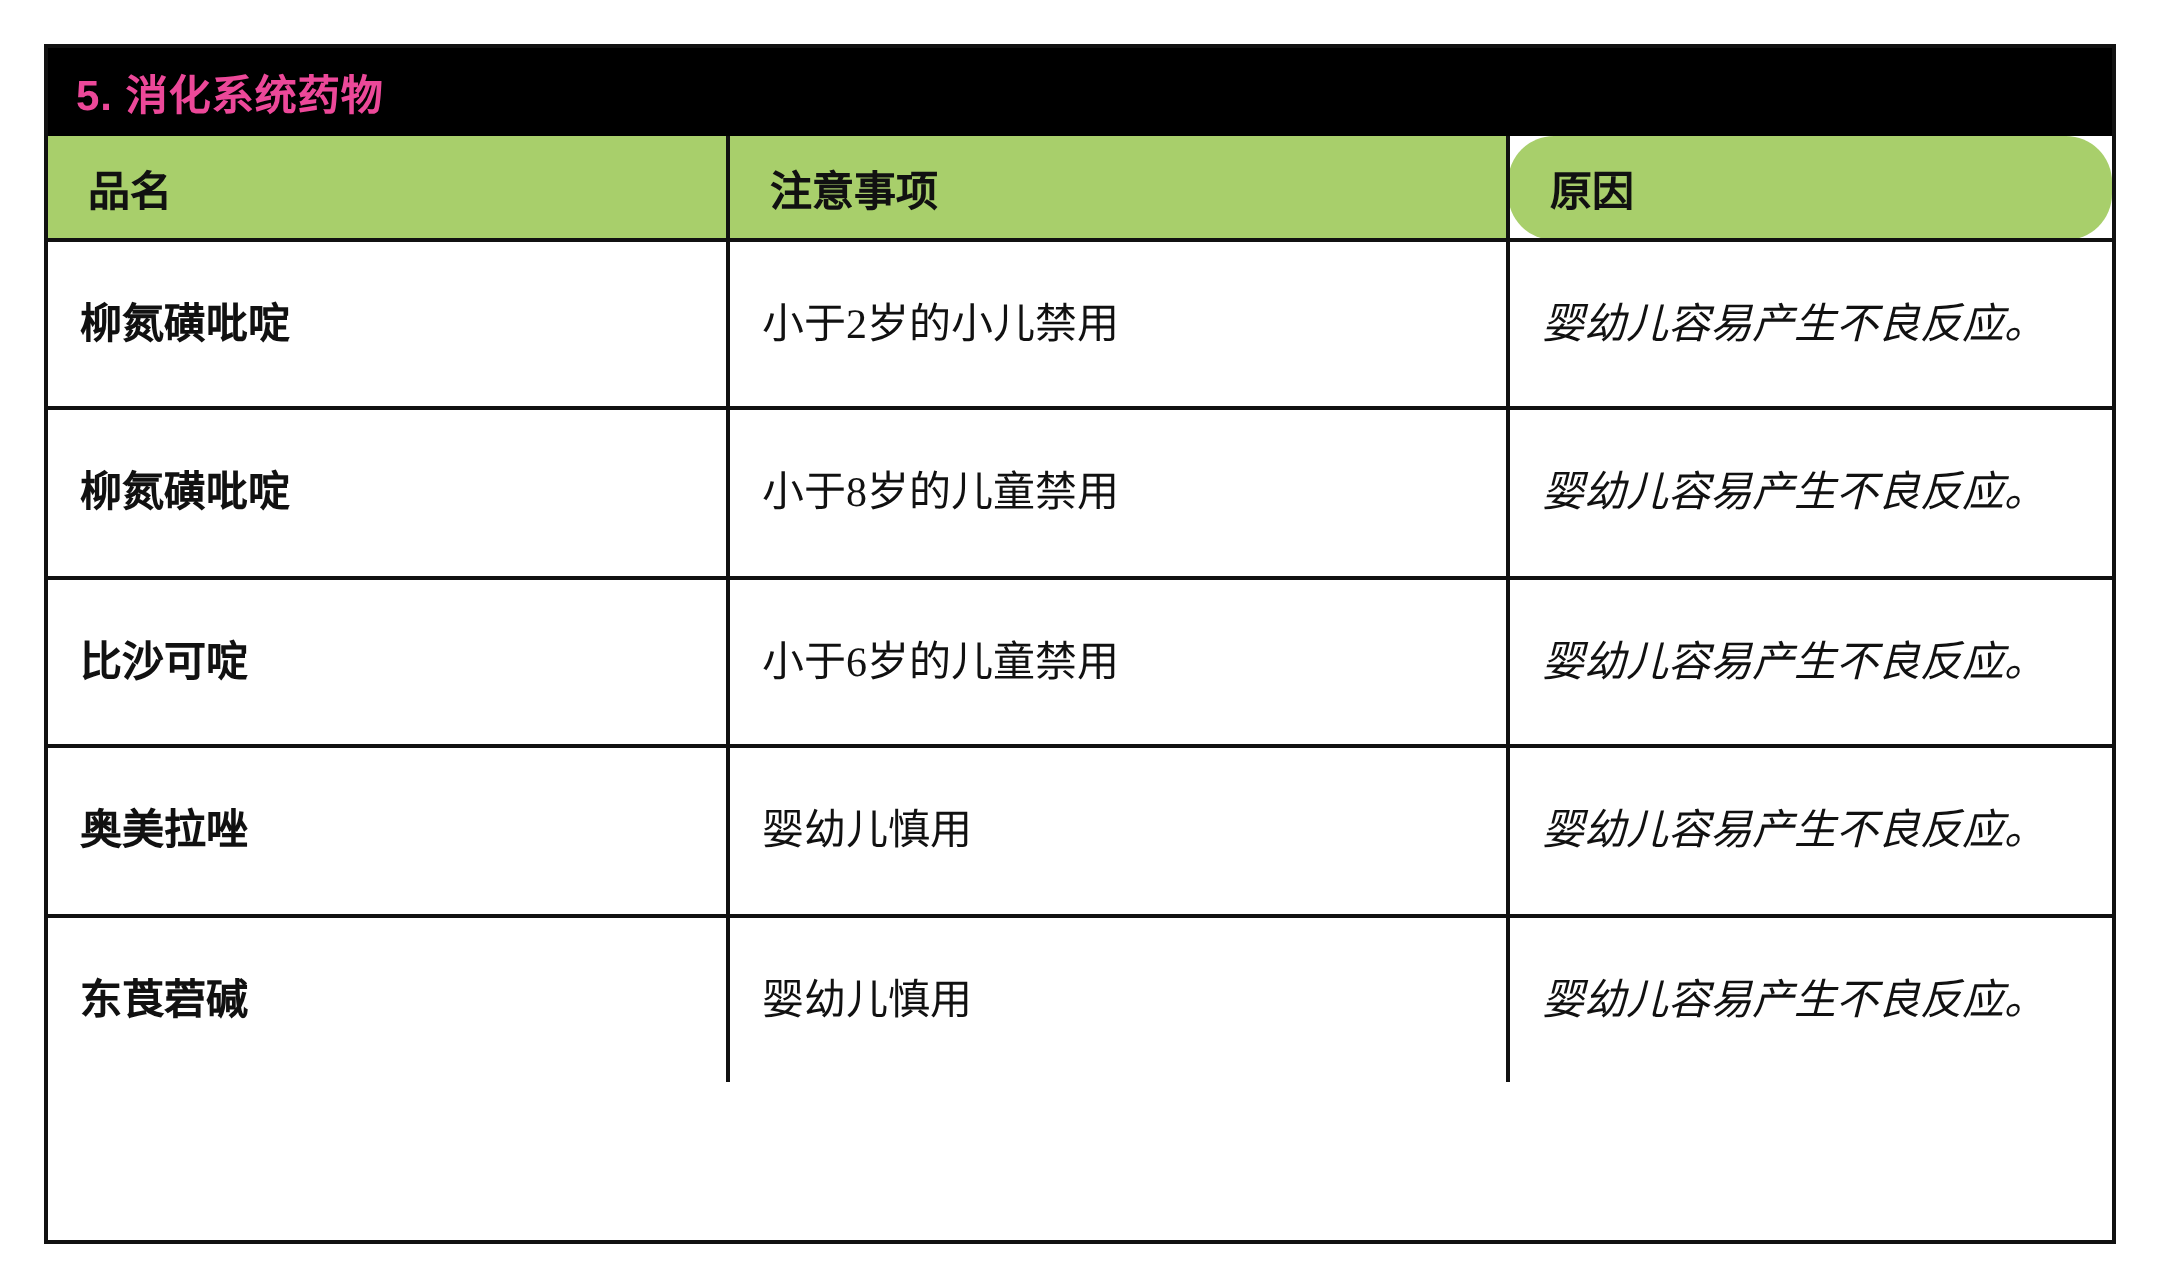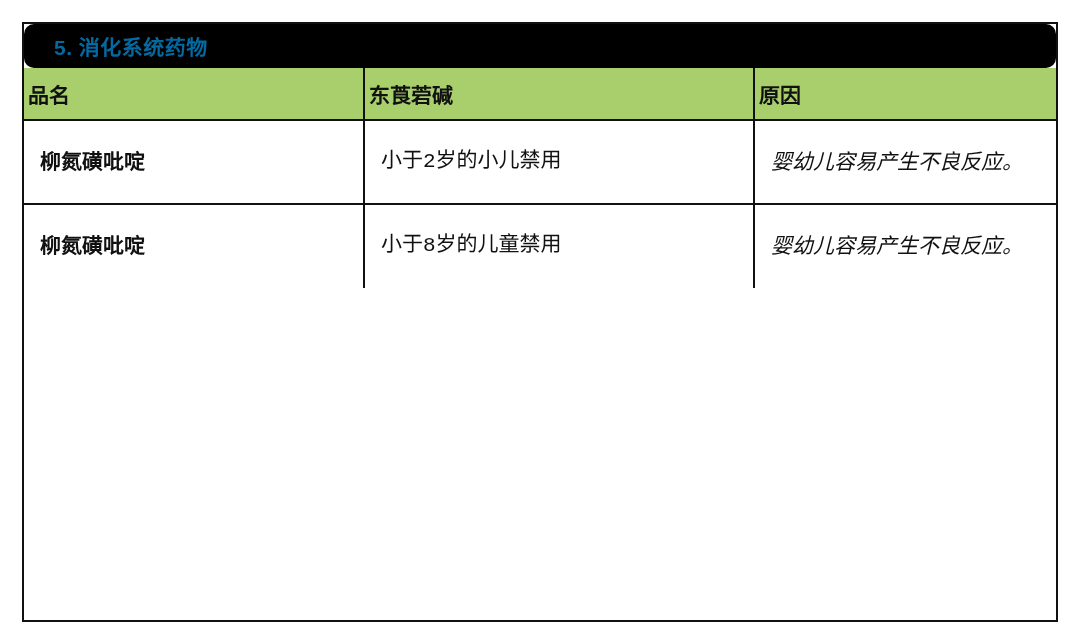--- a/index.html
+++ b/index.html
@@ -25,55 +25,54 @@
     left: 22px;
     top: 22px;
     width: 1036px;
     height: 600px;
     box-sizing: border-box;
     border: 2px solid #111111;
   }
   .title-bar {
     height: 44px;
     background: #000000;
-    color: #0369a1;
+    color: #ec4899;
     display: flex;
     align-items: center;
-    padding-left: 30px;
+    padding-left: 14px;
     box-sizing: border-box;
     font-family: "Liberation Sans", "DejaVu Sans", sans-serif;
     font-weight: bold;
     font-size: 21px;
     letter-spacing: 0.5px;
-    border-radius: 10px;
   }
   table.drug-table {
     width: 100%;
     border-collapse: collapse;
     table-layout: fixed;
   }
   table.drug-table col.c1 { width: 340px; }
   table.drug-table col.c2 { width: 390px; }
   table.drug-table col.c3 { width: 302px; }
 
   table.drug-table th {
     background: #a8cf6b;
     color: #111111;
     text-align: left;
     font-family: "Liberation Sans", "DejaVu Sans", sans-serif;
     font-weight: bold;
     font-size: 21px;
     height: 52px;
-    padding: 0 4px;
+    padding: 0 20px;
     border-right: 2px solid #111111;
     border-bottom: 2px solid #111111;
     box-sizing: border-box;
     vertical-align: middle;
   }
-  table.drug-table th:last-child { border-right: none; }
+  table.drug-table th:last-child { border-right: none; border-radius: 23px; }
 
   table.drug-table td {
     font-size: 21px;
     color: #111111;
     padding: 26px 16px;
     border-right: 2px solid #111111;
     border-bottom: 2px solid #111111;
     box-sizing: border-box;
     vertical-align: middle;
     line-height: 1.45;
@@ -81,21 +80,21 @@
     margin-left: 28px;
   }
   table.drug-table td:last-child { border-right: none; }
   table.drug-table tr:last-child td { border-bottom: none; }
 
   td.col-name {
     font-family: "Liberation Serif", "DejaVu Serif", serif;
     font-weight: bold;
   }
   td.col-note {
-    font-family: Liberation Mono, monospace;
+    font-family: Liberation Serif, serif;
   }
   td.col-reason {
     font-family: "Liberation Serif", "DejaVu Serif", serif;
     font-style: italic;
   }
 </style>
 </head>
 <body>
 
 <div class="page">
@@ -107,32 +106,47 @@
 
     <table class="drug-table">
       <colgroup>
         <col class="c1">
         <col class="c2">
         <col class="c3">
       </colgroup>
       <thead>
         <tr>
           <th>品名</th>
-          <th>东莨菪碱</th>
+          <th>注意事项</th>
           <th>原因</th>
         </tr>
       </thead>
       <tbody>
         <tr>
           <td class="col-name">柳氮磺吡啶</td>
           <td class="col-note">小于2岁的小儿禁用</td>
           <td class="col-reason">婴幼儿容易产生不良反应。</td>
         </tr>
         <tr>
           <td class="col-name">柳氮磺吡啶</td>
           <td class="col-note">小于8岁的儿童禁用</td>
           <td class="col-reason">婴幼儿容易产生不良反应。</td>
         </tr>
+        <tr>
+          <td class="col-name">比沙可啶</td>
+          <td class="col-note">小于6岁的儿童禁用</td>
+          <td class="col-reason">婴幼儿容易产生不良反应。</td>
+        </tr>
+        <tr>
+          <td class="col-name">奥美拉唑</td>
+          <td class="col-note">婴幼儿慎用</td>
+          <td class="col-reason">婴幼儿容易产生不良反应。</td>
+        </tr>
+        <tr>
+          <td class="col-name">东莨菪碱</td>
+          <td class="col-note">婴幼儿慎用</td>
+          <td class="col-reason">婴幼儿容易产生不良反应。</td>
+        </tr>
       </tbody>
     </table>
 
   </div>
 </div>
 
 </body></html>

